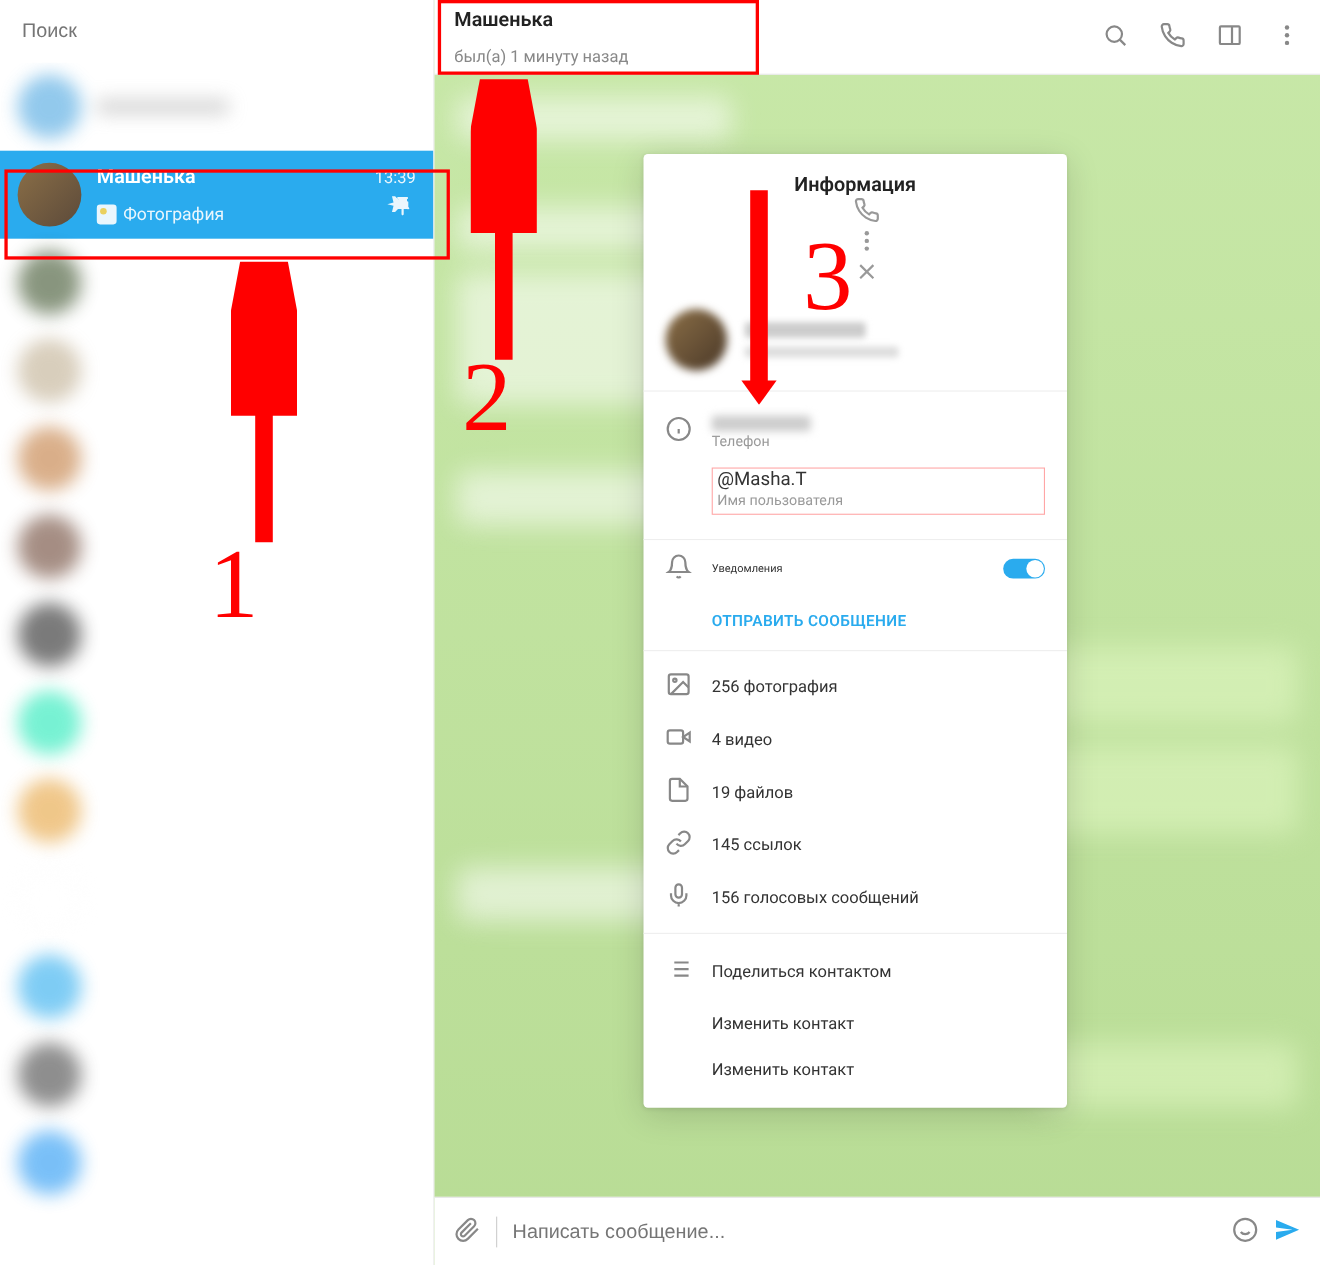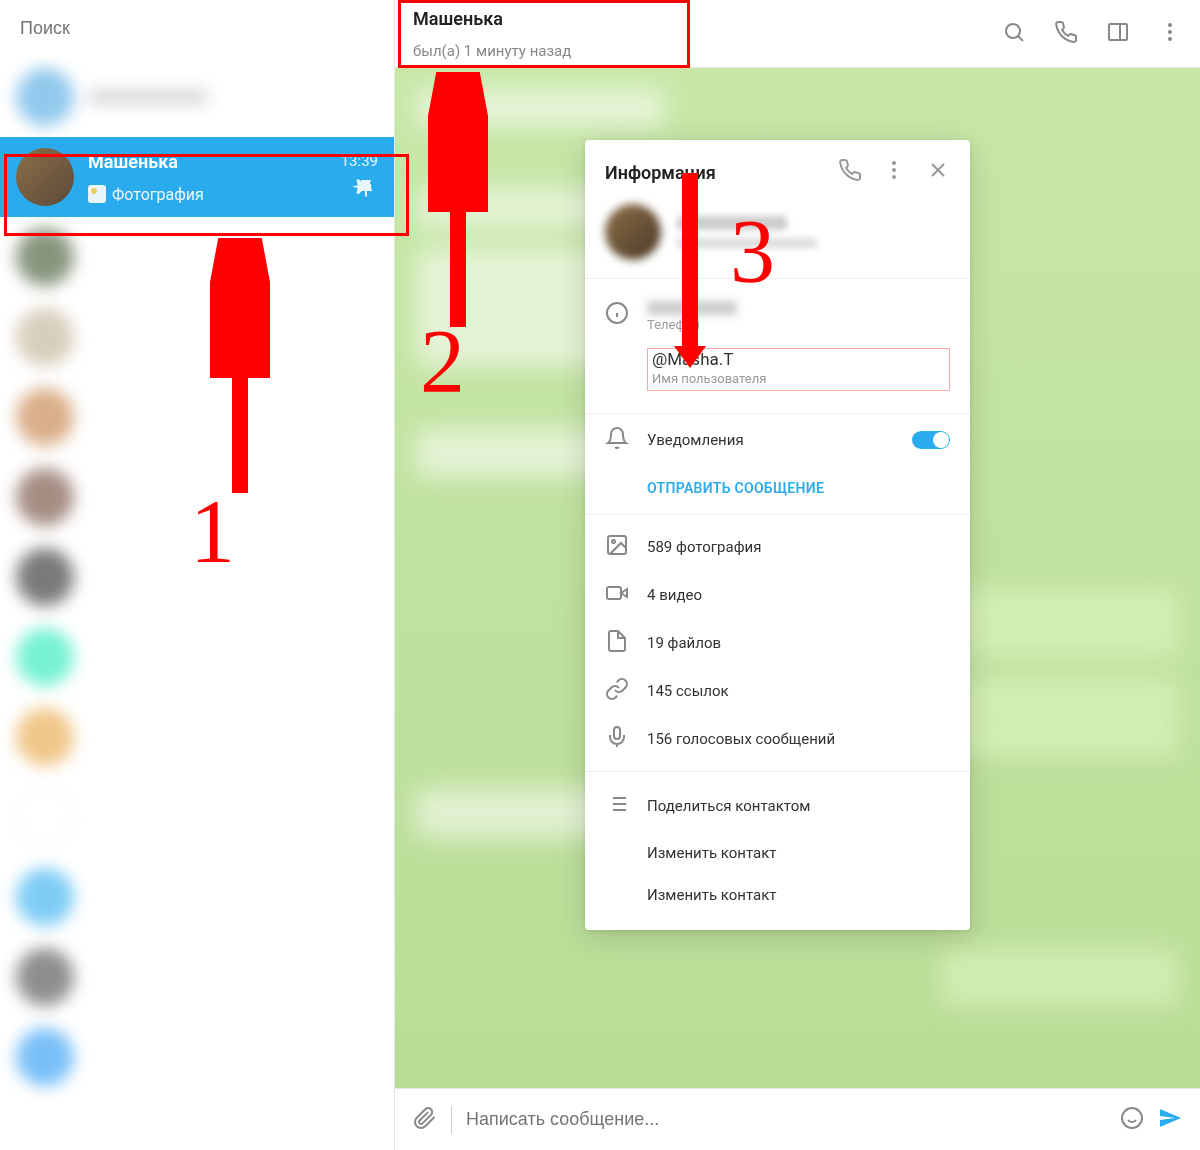--- a/index.html
+++ b/index.html
@@ -31,38 +31,38 @@
 .header-actions span { cursor: pointer; }
 .chat-bg { flex: 1; position: relative; overflow: hidden; }
 .bg-blur { position: absolute; inset: 0; filter: blur(12px); opacity: 0.55; }
 .bubble { position: absolute; background: #fff; border-radius: 10px; box-shadow: 0 1px 2px rgba(0,0,0,0.1); }
 .bubble.green { background: #e3f9c5; }
 .composer { height: 62px; background: #fff; display: flex; align-items: center; padding: 0 18px; gap: 14px; border-top: 1px solid #e6e6e6; }
 .composer-input { flex: 1; border: none; font-size: 18px; color: #999; outline: none; background: transparent; }
 .composer .ic { color: #888; cursor: pointer; }
 .composer .send { color: #2AABEE; }
 .info-panel { position: absolute; top: 140px; left: 585px; width: 385px; background: #fff; border-radius: 4px; box-shadow: 0 6px 30px rgba(0,0,0,0.15), 0 1px 4px rgba(0,0,0,0.1); z-index: 30; }
-.info-header { display: flex; align-items: center; padding: 18px 20px 12px; }
+.info-header { display: flex; align-items: center; padding: 18px 20px 12px; flex-direction: column; }
 .info-title { font-weight: 600; font-size: 18px; flex: 1; color: #222; }
 .info-header .ic { color: #999; margin-left: 20px; cursor: pointer; }
 .profile-row { display: flex; align-items: center; padding: 6px 20px 18px; gap: 16px; }
 .profile-avatar { width: 56px; height: 56px; border-radius: 50%; background: linear-gradient(135deg,#8b6f47,#4a3828); filter: blur(4px); }
 .profile-meta { flex:1; }
 .profile-meta .l1 { width:110px; height:14px; background:#ccc; border-radius:3px; filter:blur(3px); margin-bottom:8px; }
 .profile-meta .l2 { width:140px; height:10px; background:#ddd; border-radius:3px; filter:blur(3px); }
 .divider { height: 1px; background: #eee; margin: 0; }
 .info-section { padding: 14px 20px; }
 .field-row { display: flex; align-items: flex-start; gap: 18px; padding: 8px 0; }
 .field-icon { width: 24px; color: #888; flex-shrink: 0; text-align: center; }
 .field-content { flex: 1; }
 .field-value { font-size: 15px; color: #333; filter: blur(4px); }
 .field-value.clear { filter: none; font-size: 17px; }
 .field-label { font-size: 13px; color: #999; margin-top: 2px; }
 .notif-row { display: flex; align-items: center; padding: 12px 20px; gap: 18px; }
-.notif-row .label { flex: 1; font-size: 15px; color: #333; }
+.notif-row .label { flex: 1; font-size: 10px; color: #333; }
 .toggle { width: 38px; height: 18px; background: #2AABEE; border-radius: 10px; position: relative; cursor: pointer; }
 .toggle::after { content:""; position:absolute; right:1px; top:1px; width:16px; height:16px; background:#fff; border-radius:50%; }
 .send-msg { padding: 14px 20px 18px 62px; color: #2AABEE; font-weight: 600; font-size: 14px; cursor: pointer; letter-spacing: 0.3px; }
 .media-row { display: flex; align-items: center; padding: 10px 20px; gap: 18px; cursor: pointer; }
 .media-row .mi { width: 24px; color: #888; text-align: center; flex-shrink: 0; }
 .media-row .mt { font-size: 15px; color: #333; }
 .action-row { padding: 12px 20px 12px 62px; font-size: 15px; color: #333; cursor:pointer; }
 .action-row.first { display:flex; align-items:center; gap:18px; padding-left:20px; }
 .action-row.first .ai { width:24px; color:#888; text-align:center; flex-shrink:0; }
 
@@ -272,21 +272,21 @@
   </div>
   <div class="send-msg">ОТПРАВИТЬ СООБЩЕНИЕ</div>
   <div class="divider"></div>
   <div style="padding:8px 0">
     <div class="media-row">
         <span class="mi"><svg class="icn" viewBox="0 0 24 24" fill="none" stroke="currentColor" stroke-width="2">
             <rect x="3" y="3" width="18" height="18" rx="2"></rect>
             <circle cx="8.5" cy="8.5" r="1.5"></circle>
             <path d="m21 15-5-5L5 21"></path>
           </svg></span>
-        <span class="mt">589 фотография</span>
+        <span class="mt">256 фотография</span>
       </div>
     <div class="media-row">
         <span class="mi"><svg class="icn" viewBox="0 0 24 24" fill="none" stroke="currentColor" stroke-width="2">
             <rect x="2" y="6" width="14" height="12" rx="2"></rect>
             <path d="m22 8-6 4 6 4V8z"></path>
           </svg></span>
         <span class="mt">4 видео</span>
       </div>
     <div class="media-row">
         <span class="mi"><svg class="icn" viewBox="0 0 24 24" fill="none" stroke="currentColor" stroke-width="2">

